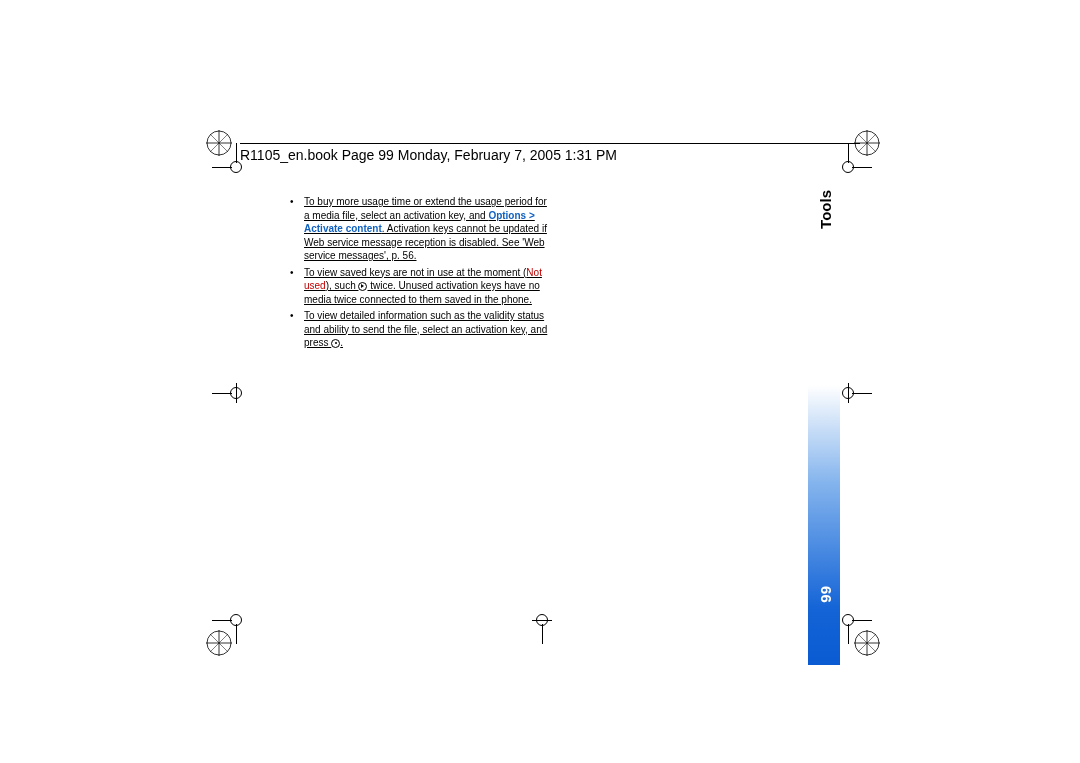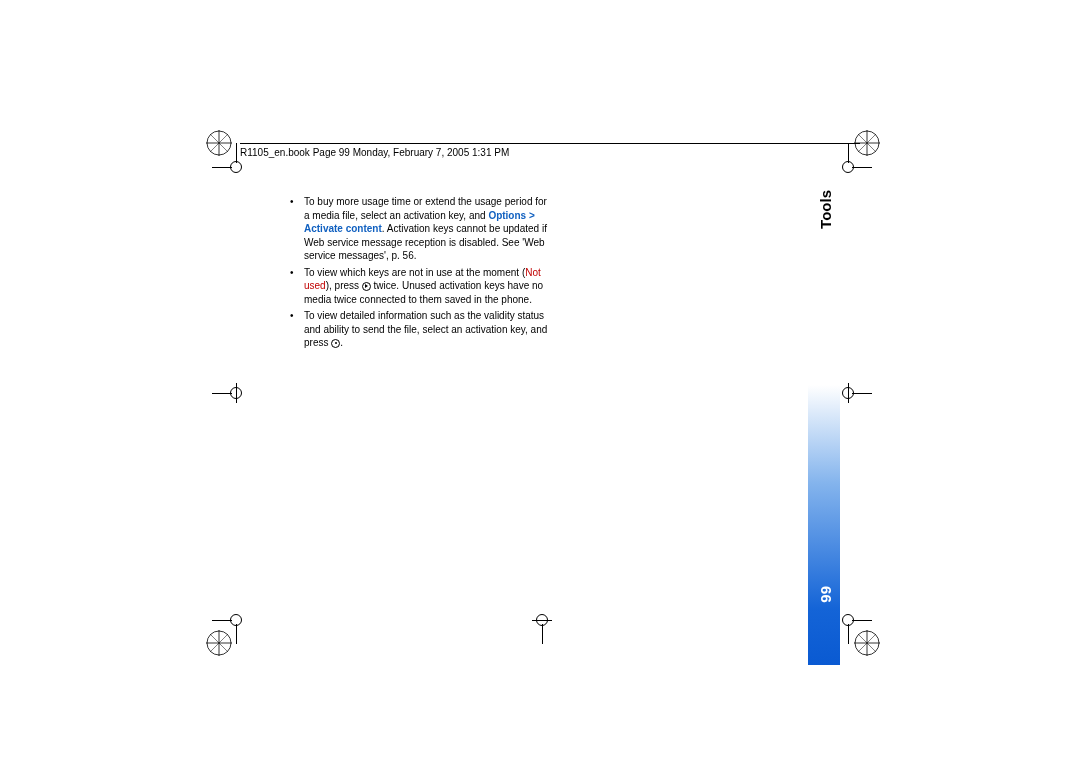--- a/index.html
+++ b/index.html
@@ -26,21 +26,21 @@
       top: 18px;
       left: 50px;
       right: 30px;
       height: 1px;
       background: #000;
     }
     .header-text {
       position: absolute;
       top: 22px;
       left: 50px;
-      font-size: 10px;
+      font-size: 14px;
       color: #000;
     }
     .content-area {
       position: absolute;
       top: 70px;
       left: 100px;
       width: 258px;
     }
     .bullet-item {
       display: flex;
@@ -48,20 +48,21 @@
       line-height: 1.35;
       margin-bottom: 3px;
       color: #000;
     }
     .bullet {
       width: 14px;
       flex-shrink: 0;
     }
     .bullet-text {
       flex: 1;
+      text-decoration: underline;
     }
     .blue-text {
       color: #1060c0;
       font-weight: bold;
     }
     .red-text {
       color: #c00000;
     }
     .icon-inline {
       display: inline-block;
@@ -169,21 +170,21 @@
   <div class="content-area">
     <div class="bullet-item">
       <div class="bullet">•</div>
       <div class="bullet-text">
         <span>To buy more usage time or extend the usage period for a media file, select an activation key, and </span><span class="blue-text">Options &gt; Activate content</span><span>. Activation keys cannot be updated if Web service message reception is disabled. See 'Web service messages', p. 56.</span>
       </div>
     </div>
     <div class="bullet-item">
       <div class="bullet">•</div>
       <div class="bullet-text">
-        <span>To view which keys are not in use at the moment (</span><span class="red-text">Not used</span><span>), press </span><span class="icon-inline nav"></span><span> twice. Unused activation keys have no media twice connected to them saved in the phone.</span>
+        <span>To view saved keys are not in use at the moment (</span><span class="red-text">Not used</span><span>), such </span><span class="icon-inline nav"></span><span> twice. Unused activation keys have no media twice connected to them saved in the phone.</span>
       </div>
     </div>
     <div class="bullet-item">
       <div class="bullet">•</div>
       <div class="bullet-text">
         <span>To view detailed information such as the validity status and ability to send the file, select an activation key, and press </span><span class="icon-inline dot"></span><span>.</span>
       </div>
     </div>
   </div>
 

